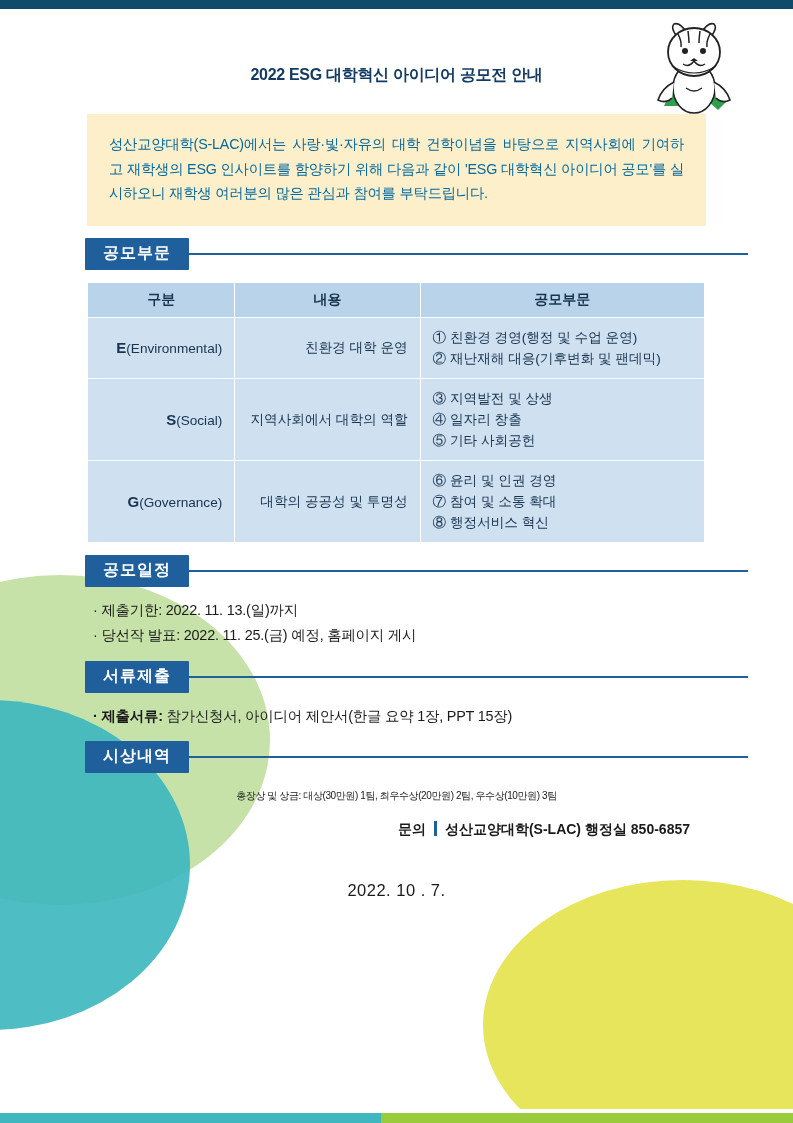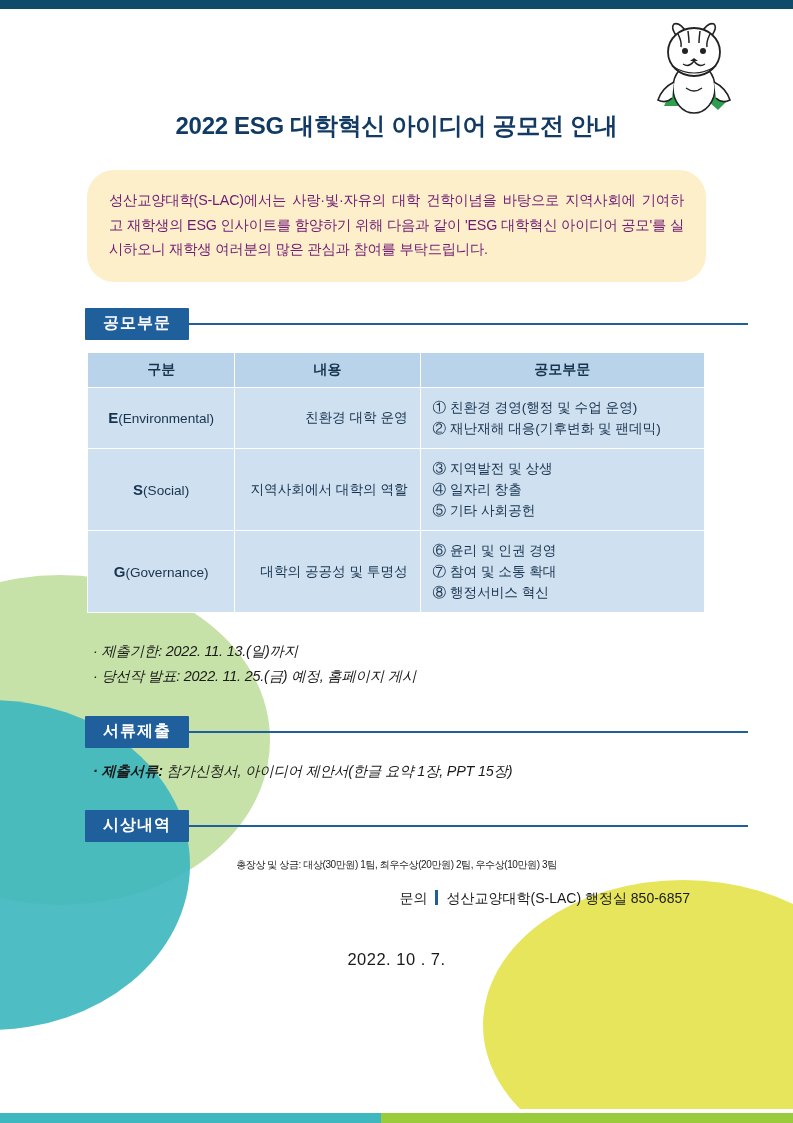--- a/index.html
+++ b/index.html
@@ -85,43 +85,42 @@
     position: absolute;
     right: 44px;
     top: 22px;
     width: 105px;
     height: 112px;
     z-index: 3;
   }
 
   .title {
     text-align: center;
-    font-size: 24px;
+    font-size: 16px;
     font-weight: bold;
     color: #123a63;
     margin: 0;
-    padding: 110px 0 0 0;
+    padding: 65px 0 0 0;
     letter-spacing: -0.3px;
   }
 
   .intro-box {
     margin: 28px 42px 0 42px;
     background: #fdefc9;
     padding: 18px 22px 20px 22px;
     font-size: 14.3px;
     line-height: 1.72;
-    color: #701a75;
+    color: #0369a1;
     text-align: justify;
     letter-spacing: -0.2px;
-    border-radius: 27px;
   }
 
   
   .section {
-    margin-top: 26px;
+    margin-top: 12px;
     position: relative;
   }
   .sec-head {
     display: flex;
     align-items: center;
     margin: 0 0 0 40px;
   }
   .sec-label {
     background: #1f5f9c;
     color: #ffffff;
@@ -155,56 +154,56 @@
     font-size: 14px;
   }
   table.esg td {
     background: #cfe0f1;
     border: 1px solid #ffffff;
     padding: 9px 12px;
     vertical-align: middle;
     color: #17334d;
     line-height: 1.55;
   }
-  td.col-div { width: 125px; text-align: center; padding-left: 14px; }
+  td.col-div { width: 125px; text-align: right; padding-left: 14px; }
   td.col-desc { width: 185px; text-align: right; }
   td.col-items { width: 300px; }
   .div-letter { font-weight: bold; font-size: 15px; }
 
   .body-text {
     margin: 12px 0 0 42px;
     font-size: 15px;
     line-height: 1.6;
     letter-spacing: -0.2px;
   }
   .list {
     margin: 11px 0 0 48px;
     font-size: 14.4px;
     line-height: 1.75;
     letter-spacing: -0.2px;
   }
-  .list div { white-space: nowrap; font-style: italic; }
+  .list div { white-space: nowrap; }
   .list b { font-weight: bold; }
   a.mail {
     color: #1d4ed8;
     text-decoration: underline;
   }
 
   .award-line {
     margin: 16px 0 0 0;
     text-align: center;
     font-size: 10px;
     letter-spacing: -0.4px;
     white-space: nowrap;
   }
   .contact-line {
     margin: 18px 58px 0 0;
     text-align: right;
     font-size: 14px;
-    font-weight: normal;
+    font-weight: bold;
   }
   .contact-bar {
     display: inline-block;
     width: 3px;
     height: 15px;
     background: #1f5f9c;
     vertical-align: -2px;
     margin: 0 8px;
   }
   .date-line {
@@ -298,20 +297,24 @@
           </td>
         </tr>
       </tbody>
     </table>
   </div>
 
   <div class="section">
   </div>
 
   <div class="section">
+    <div class="sec-head">
+      <span class="sec-label">공모일정</span>
+      <span class="sec-rule"></span>
+    </div>
     <div class="list">
       <div>· 제출기한: 2022. 11. 13.(일)까지</div>
       <div>· 당선작 발표: 2022. 11. 25.(금) 예정, 홈페이지 게시</div>
     </div>
   </div>
 
   <div class="section">
     <div class="sec-head">
       <span class="sec-label">서류제출</span>
       <span class="sec-rule"></span>

